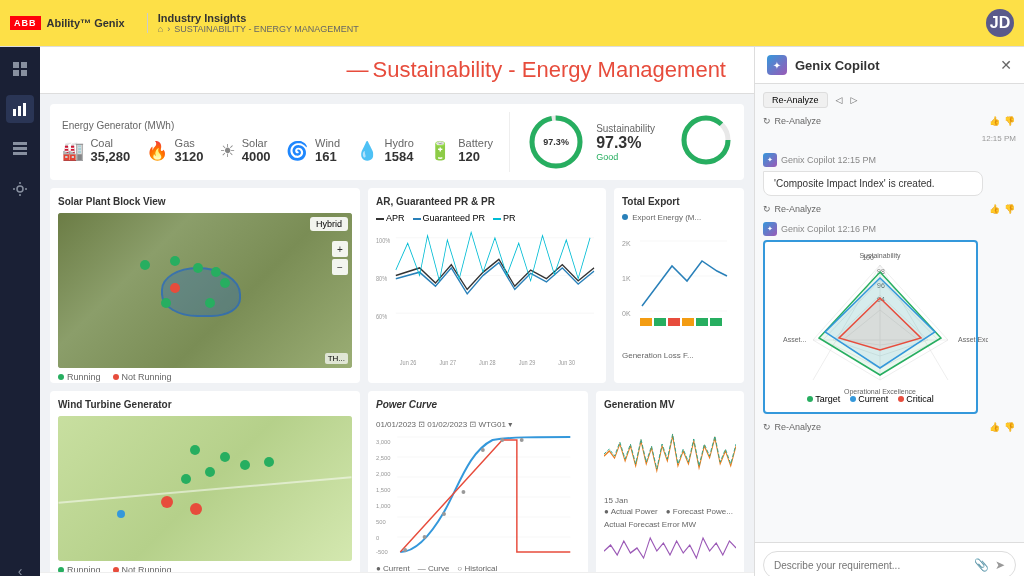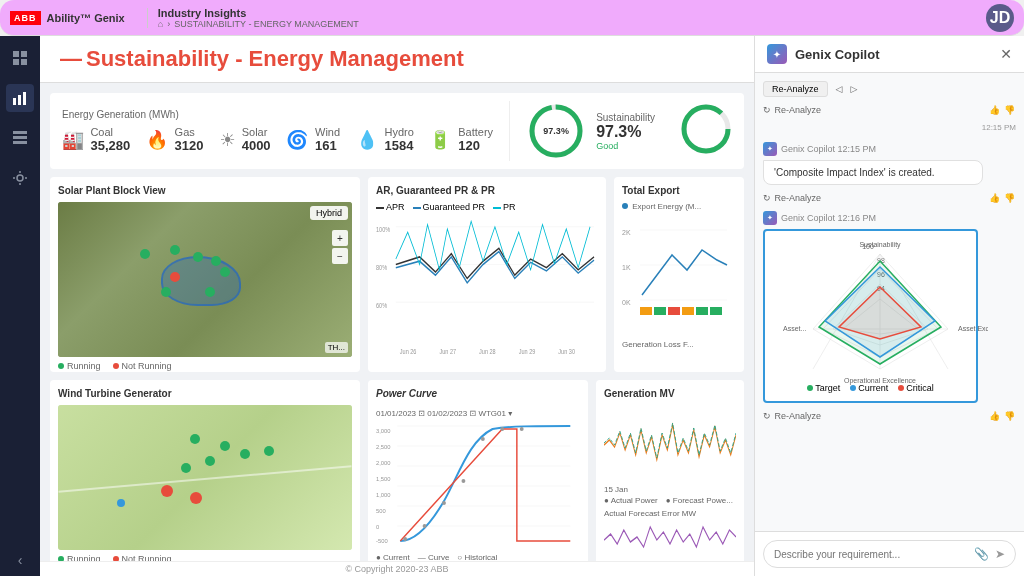--- a/index.html
+++ b/index.html
@@ -1,38 +1,38 @@
 <!DOCTYPE html>
 <html><head>
   <meta charset="utf-8">
   <style>
     * { box-sizing: border-box; margin: 0; padding: 0; }
     body { font-family: 'Segoe UI', Arial, sans-serif; font-size: 12px; background: #f0f0f0; overflow: hidden; width: 1024px; height: 576px; }
 
     
-    .header { display: flex; align-items: center; background: #f0abfc; height: 36px; border-bottom: 1px solid #ddd; padding: 0 10px; position: relative; border-radius: 14px; }
+    .header { display: flex; align-items: center; background: #fde047; height: 47px; border-bottom: 1px solid #ddd; padding: 0 10px; position: relative; }
     .abb-logo { display: flex; align-items: center; gap: 6px; font-size: 11px; font-weight: bold; color: #333; margin-right: 12px; }
     .abb-logo-box { background: #ff000a; color: #fff; font-size: 9px; font-weight: 900; padding: 2px 4px; letter-spacing: 1px; }
     .header-divider { width: 1px; height: 20px; background: #ccc; margin: 0 10px; }
     .breadcrumb { display: flex; flex-direction: column; font-size: 10px; }
     .breadcrumb-title { font-weight: 600; color: #333; font-size: 11px; }
     .breadcrumb-sub { color: #666; font-size: 9px; display: flex; align-items: center; gap: 4px; }
     .avatar { width: 28px; height: 28px; border-radius: 50%; background: #5a5a8a; color: #fff; display: flex; align-items: center; justify-content: center; font-size: 16px; font-weight: bold; margin-left: auto; }
 
     
     .main-layout { display: flex; height: 540px; }
     .sidebar { width: 40px; background: #1a2035; display: flex; flex-direction: column; align-items: center; padding: 8px 0; gap: 12px; }
     .sidebar-icon { width: 28px; height: 28px; display: flex; align-items: center; justify-content: center; color: #8890a0; cursor: pointer; border-radius: 4px; }
     .sidebar-icon.active { background: #2a3555; color: #fff; }
     .sidebar-icon svg { width: 16px; height: 16px; }
     .collapse-btn { margin-top: auto; color: #8890a0; font-size: 14px; cursor: pointer; }
 
     .content { flex: 1; background: #f0f2f5; overflow: hidden; display: flex; flex-direction: column; }
     .page-header { background: #fff; padding: 10px 20px; border-bottom: 1px solid #ddd; }
-    .page-title { font-size: 22px; font-weight: 700; color: #333; }
+    .page-title { font-size: 22px; font-weight: 400; color: #333; text-align: right; }
     .page-title span { color: #e74c3c; margin-right: 8px; }
 
     .dashboard { padding: 10px; overflow: hidden; flex: 1; }
 
     
     .energy-row { background: #fff; border-radius: 4px; padding: 8px 12px; margin-bottom: 8px; display: flex; gap: 16px; align-items: center; }
     .energy-title { font-size: 10px; color: #666; margin-bottom: 6px; }
     .energy-items { display: flex; gap: 16px; flex: 1; }
     .energy-item { display: flex; align-items: center; gap: 6px; }
     .energy-item-icon { font-size: 18px; color: #888; }
@@ -165,21 +165,21 @@
     <div class="page-header">
       <div class="page-title">
         <span style="color:#e74c3c; margin-right:4px">—</span><span>Sustainability - Energy Management</span>
       </div>
     </div>
 
     <div class="dashboard">
 
       <div class="energy-row">
         <div>
-          <div class="energy-title">Energy Generation (MWh)</div>
+          <div class="energy-title">Energy Generator (MWh)</div>
           <div class="energy-items">
             <div class="energy-item">
               <div class="energy-item-icon">🏭</div>
               <div class="energy-item-info">
                 <div class="energy-label">Coal</div>
                 <div class="energy-value">35,280</div>
               </div>
             </div>
             <div class="energy-item">
               <div class="energy-item-icon">🔥</div>

